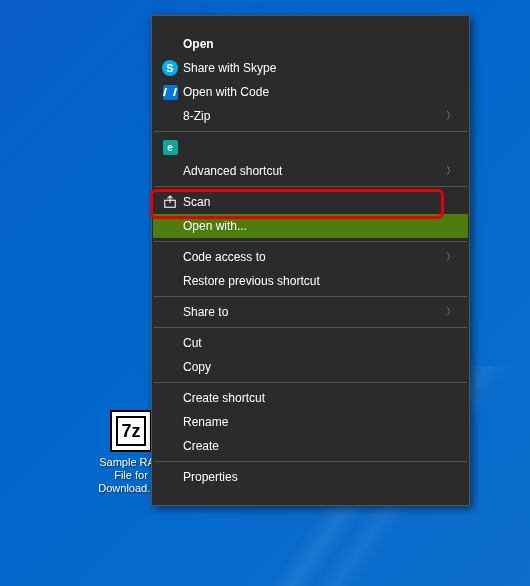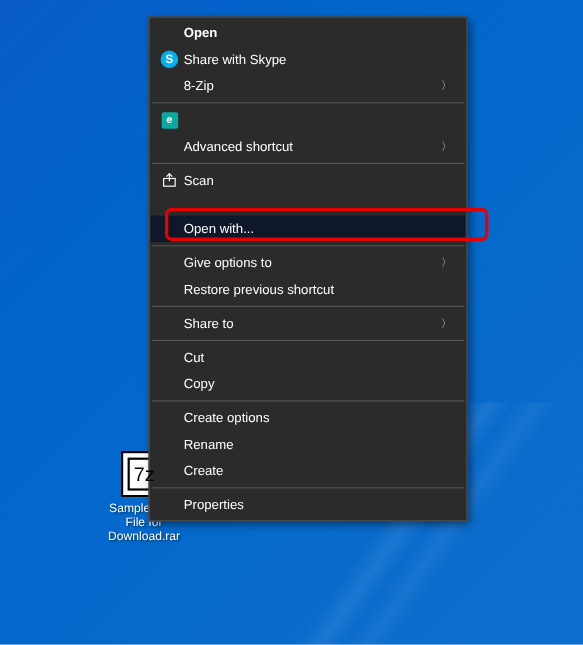--- a/index.html
+++ b/index.html
@@ -44,43 +44,43 @@
       justify-content: center;
       position: relative;
     }
     .icon-image::before {
       content: "";
       position: absolute;
       inset: 4px;
       border: 2px solid #000;
     }
     .icon-seven {
-      font-weight: normal;
+      font-weight: bold;
       font-size: 18px;
       color: #000;
       font-family: Arial, sans-serif;
       z-index: 1;
     }
     .icon-label {
       color: #fff;
       font-size: 11px;
       text-align: center;
       line-height: 1.2;
       margin-top: 4px;
       text-shadow: 1px 1px 2px rgba(0,0,0,0.6);
     }
     .context-menu {
       position: absolute;
-      left: 135px;
+      left: 151px;
       top: 15px;
-      width: 290px;
+      width: 319px;
       background: #2b2b2b;
       border: 1px solid #555;
       box-shadow: 3px 3px 8px rgba(0,0,0,0.5);
-      padding: 2px 1px;
+      padding: 16px 1px;
     }
     .menu-item {
       display: flex;
       align-items: center;
       height: 24px;
       color: #fff;
       padding: 0 8px 0 4px;
       cursor: default;
       position: relative;
     }
@@ -158,22 +158,21 @@
       position: absolute;
       border: 3px solid #e60000;
       border-radius: 6px;
       pointer-events: none;
       left: 150px;
       top: 189px;
       width: 294px;
       height: 30px;
     }
     .highlighted-item {
-      background: #0f172a;
-      margin-top: 20px;
+      background: #4d7c0f;
     }
   </style>
 </head>
 <body>
 
 <div class="light-rays"></div>
 
 <div class="desktop-icon">
   <div class="icon-image">
     <span class="icon-seven">7z</span>
@@ -188,20 +187,26 @@
     <span class="menu-text bold">Open</span>
   </div>
 
   <div class="menu-item">
     <span class="menu-icon-slot">
       <span class="skype-icon">S</span>
     </span>
     <span class="menu-text">Share with Skype</span>
   </div>
 
+  <div class="menu-item">
+    <span class="menu-icon-slot">
+      <span class="vscode-icon"></span>
+    </span>
+    <span class="menu-text">Open with Code</span>
+  </div>
 
   <div class="menu-item">
     <span class="menu-icon-slot"></span>
     <span class="menu-text">8-Zip</span>
     <span class="submenu-arrow">〉</span>
   </div>
 
   <div class="separator"></div>
 
   <div class="menu-item">
@@ -230,21 +235,21 @@
 
   <div class="menu-item highlighted-item">
     <span class="menu-icon-slot"></span>
     <span class="menu-text">Open with...</span>
   </div>
 
   <div class="separator"></div>
 
   <div class="menu-item">
     <span class="menu-icon-slot"></span>
-    <span class="menu-text">Give options to</span>
+    <span class="menu-text">Code access to</span>
     <span class="submenu-arrow">〉</span>
   </div>
 
   <div class="menu-item">
     <span class="menu-icon-slot"></span>
     <span class="menu-text">Restore previous shortcut</span>
   </div>
 
   <div class="separator"></div>
 
@@ -263,21 +268,21 @@
 
   <div class="menu-item">
     <span class="menu-icon-slot"></span>
     <span class="menu-text">Copy</span>
   </div>
 
   <div class="separator"></div>
 
   <div class="menu-item">
     <span class="menu-icon-slot"></span>
-    <span class="menu-text">Create options</span>
+    <span class="menu-text">Create shortcut</span>
   </div>
 
   <div class="menu-item">
     <span class="menu-icon-slot"></span>
     <span class="menu-text">Rename</span>
   </div>
 
   <div class="menu-item">
     <span class="menu-icon-slot"></span>
     <span class="menu-text">Create</span>

